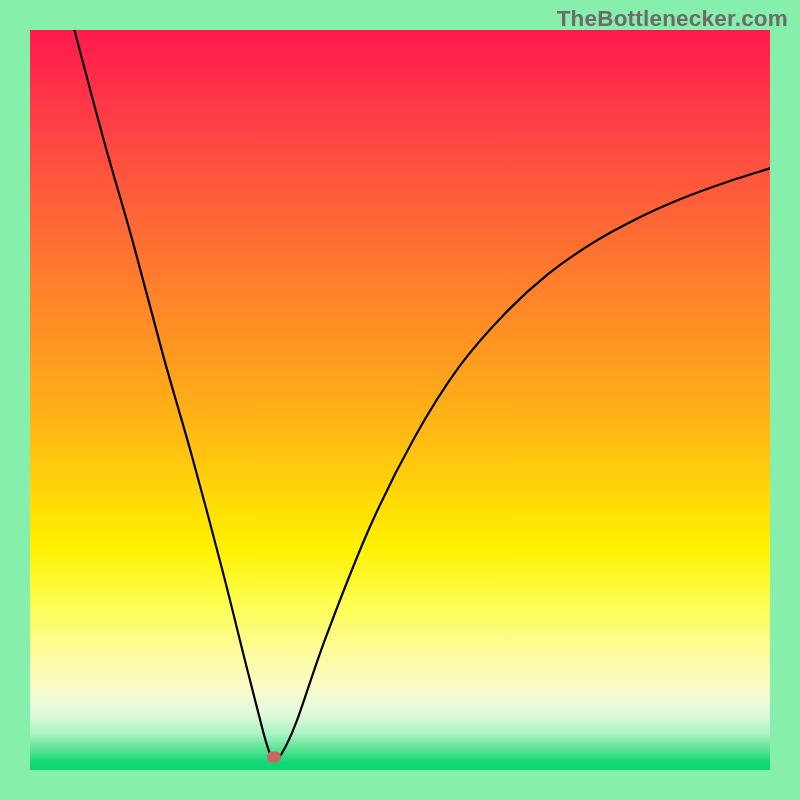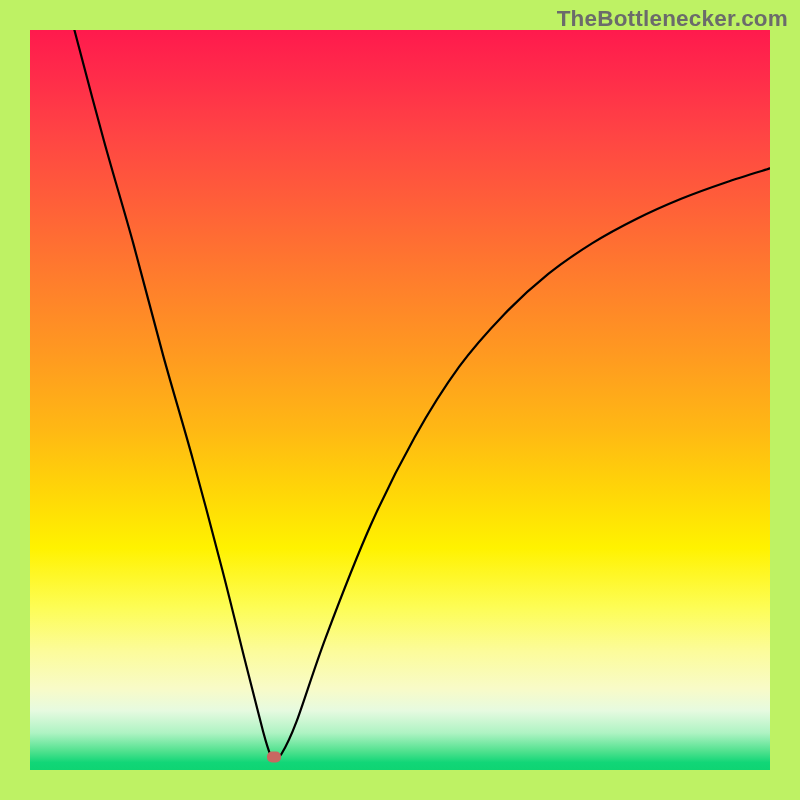--- a/index.html
+++ b/index.html
@@ -1,21 +1,21 @@
 <!DOCTYPE html>
 <html><head>
 <meta charset="utf-8">
 <style>
   * { margin: 0; padding: 0; box-sizing: border-box; }
   html, body { width: 800px; height: 800px; overflow: hidden; background: #000; }
   .frame {
     position: relative;
     width: 800px;
     height: 800px;
-    background: #bef264;
+    background: #86efac;
   }
   .plot {
     position: absolute;
     left: 30px;
     top: 30px;
     width: 740px;
     height: 740px;
     background: linear-gradient(to bottom,
       #ff1a4d 0%,
       #ff2b4a 6%,

